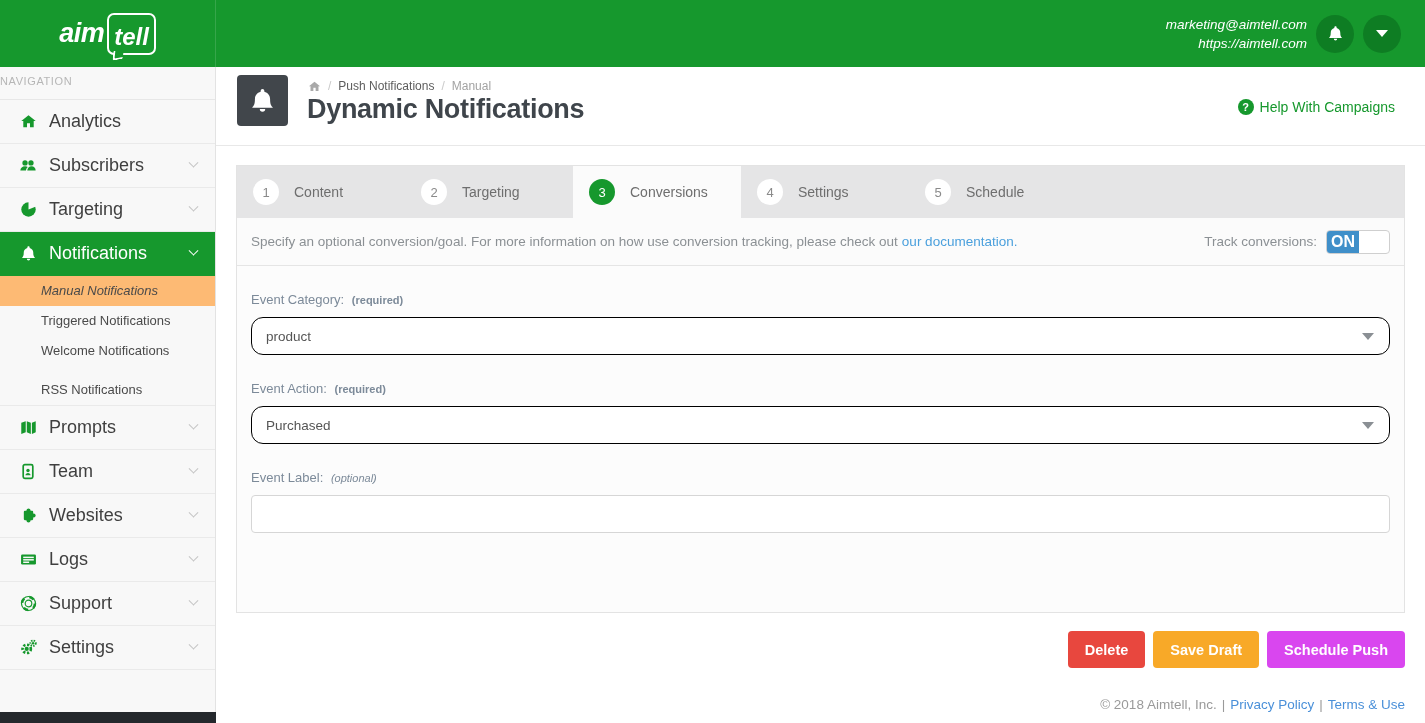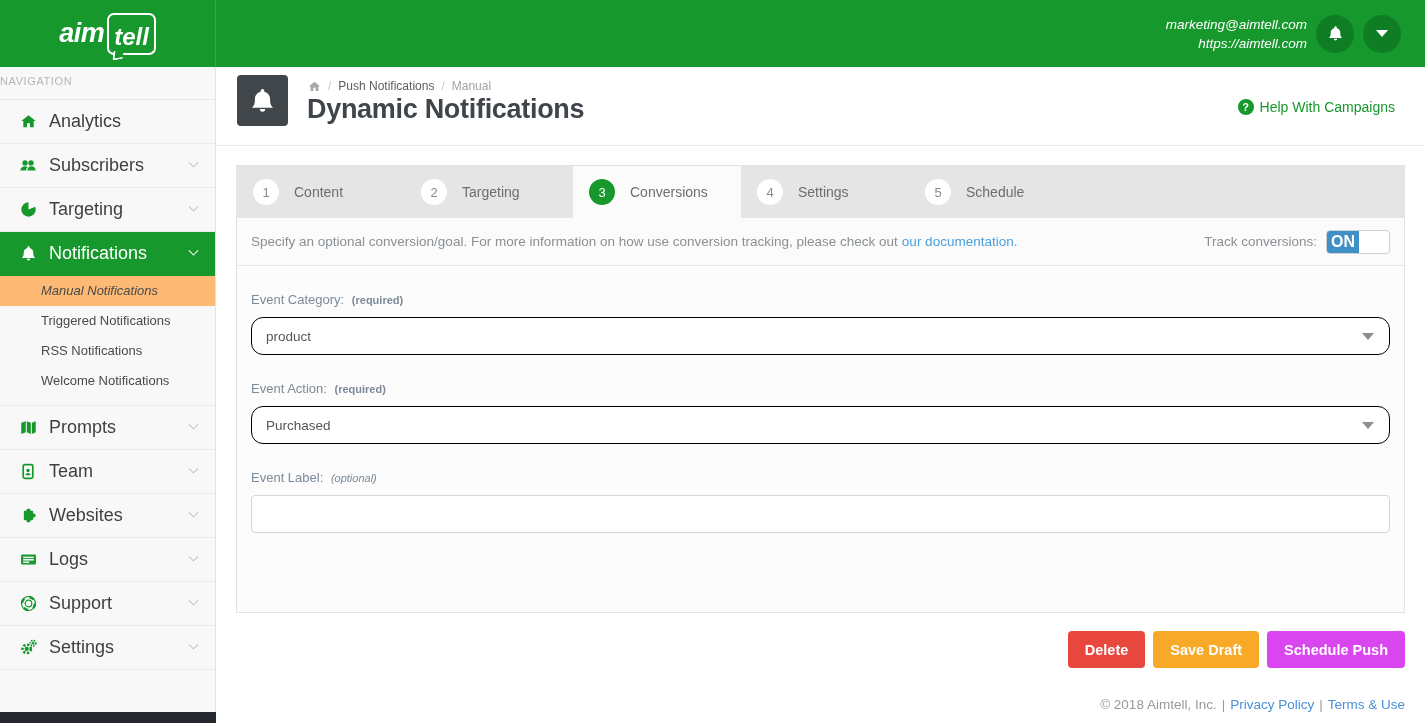--- a/index.html
+++ b/index.html
@@ -145,22 +145,22 @@
           <path fill="currentColor" d="M6.4 13h3.2a1.6 1.6 0 0 1-3.2 0z"></path>
         </svg>
       </span>
     <span class="nav-label">Notifications</span>
     <span class="nav-chevron"></span>
   </div>
 
   <div class="nav-subgroup">
     <div class="nav-subitem selected"><span>Manual Notifications</span></div>
     <div class="nav-subitem"><span>Triggered Notifications</span></div>
+    <div class="nav-subitem" style="margin-bottom:9px;"><span>Welcome Notifications</span></div>
     <div class="nav-subitem"><span>RSS Notifications</span></div>
-    <div class="nav-subitem" style="margin-bottom:9px;"><span>Welcome Notifications</span></div>
   </div>
 
   <div class="nav-item">
     <span class="nav-icon">
         <svg width="17" height="17" viewBox="0 0 16 16">
           <path fill="currentColor" d="M1.2 3.6 5.4 2v10.4L1.2 14zM6.4 2l3.8 1.6v10.4L6.4 12.4zM11.2 3.6 14.8 2v10.4l-3.6 1.6z"></path>
         </svg>
       </span>
     <span class="nav-label">Prompts</span>
     <span class="nav-chevron"></span>

